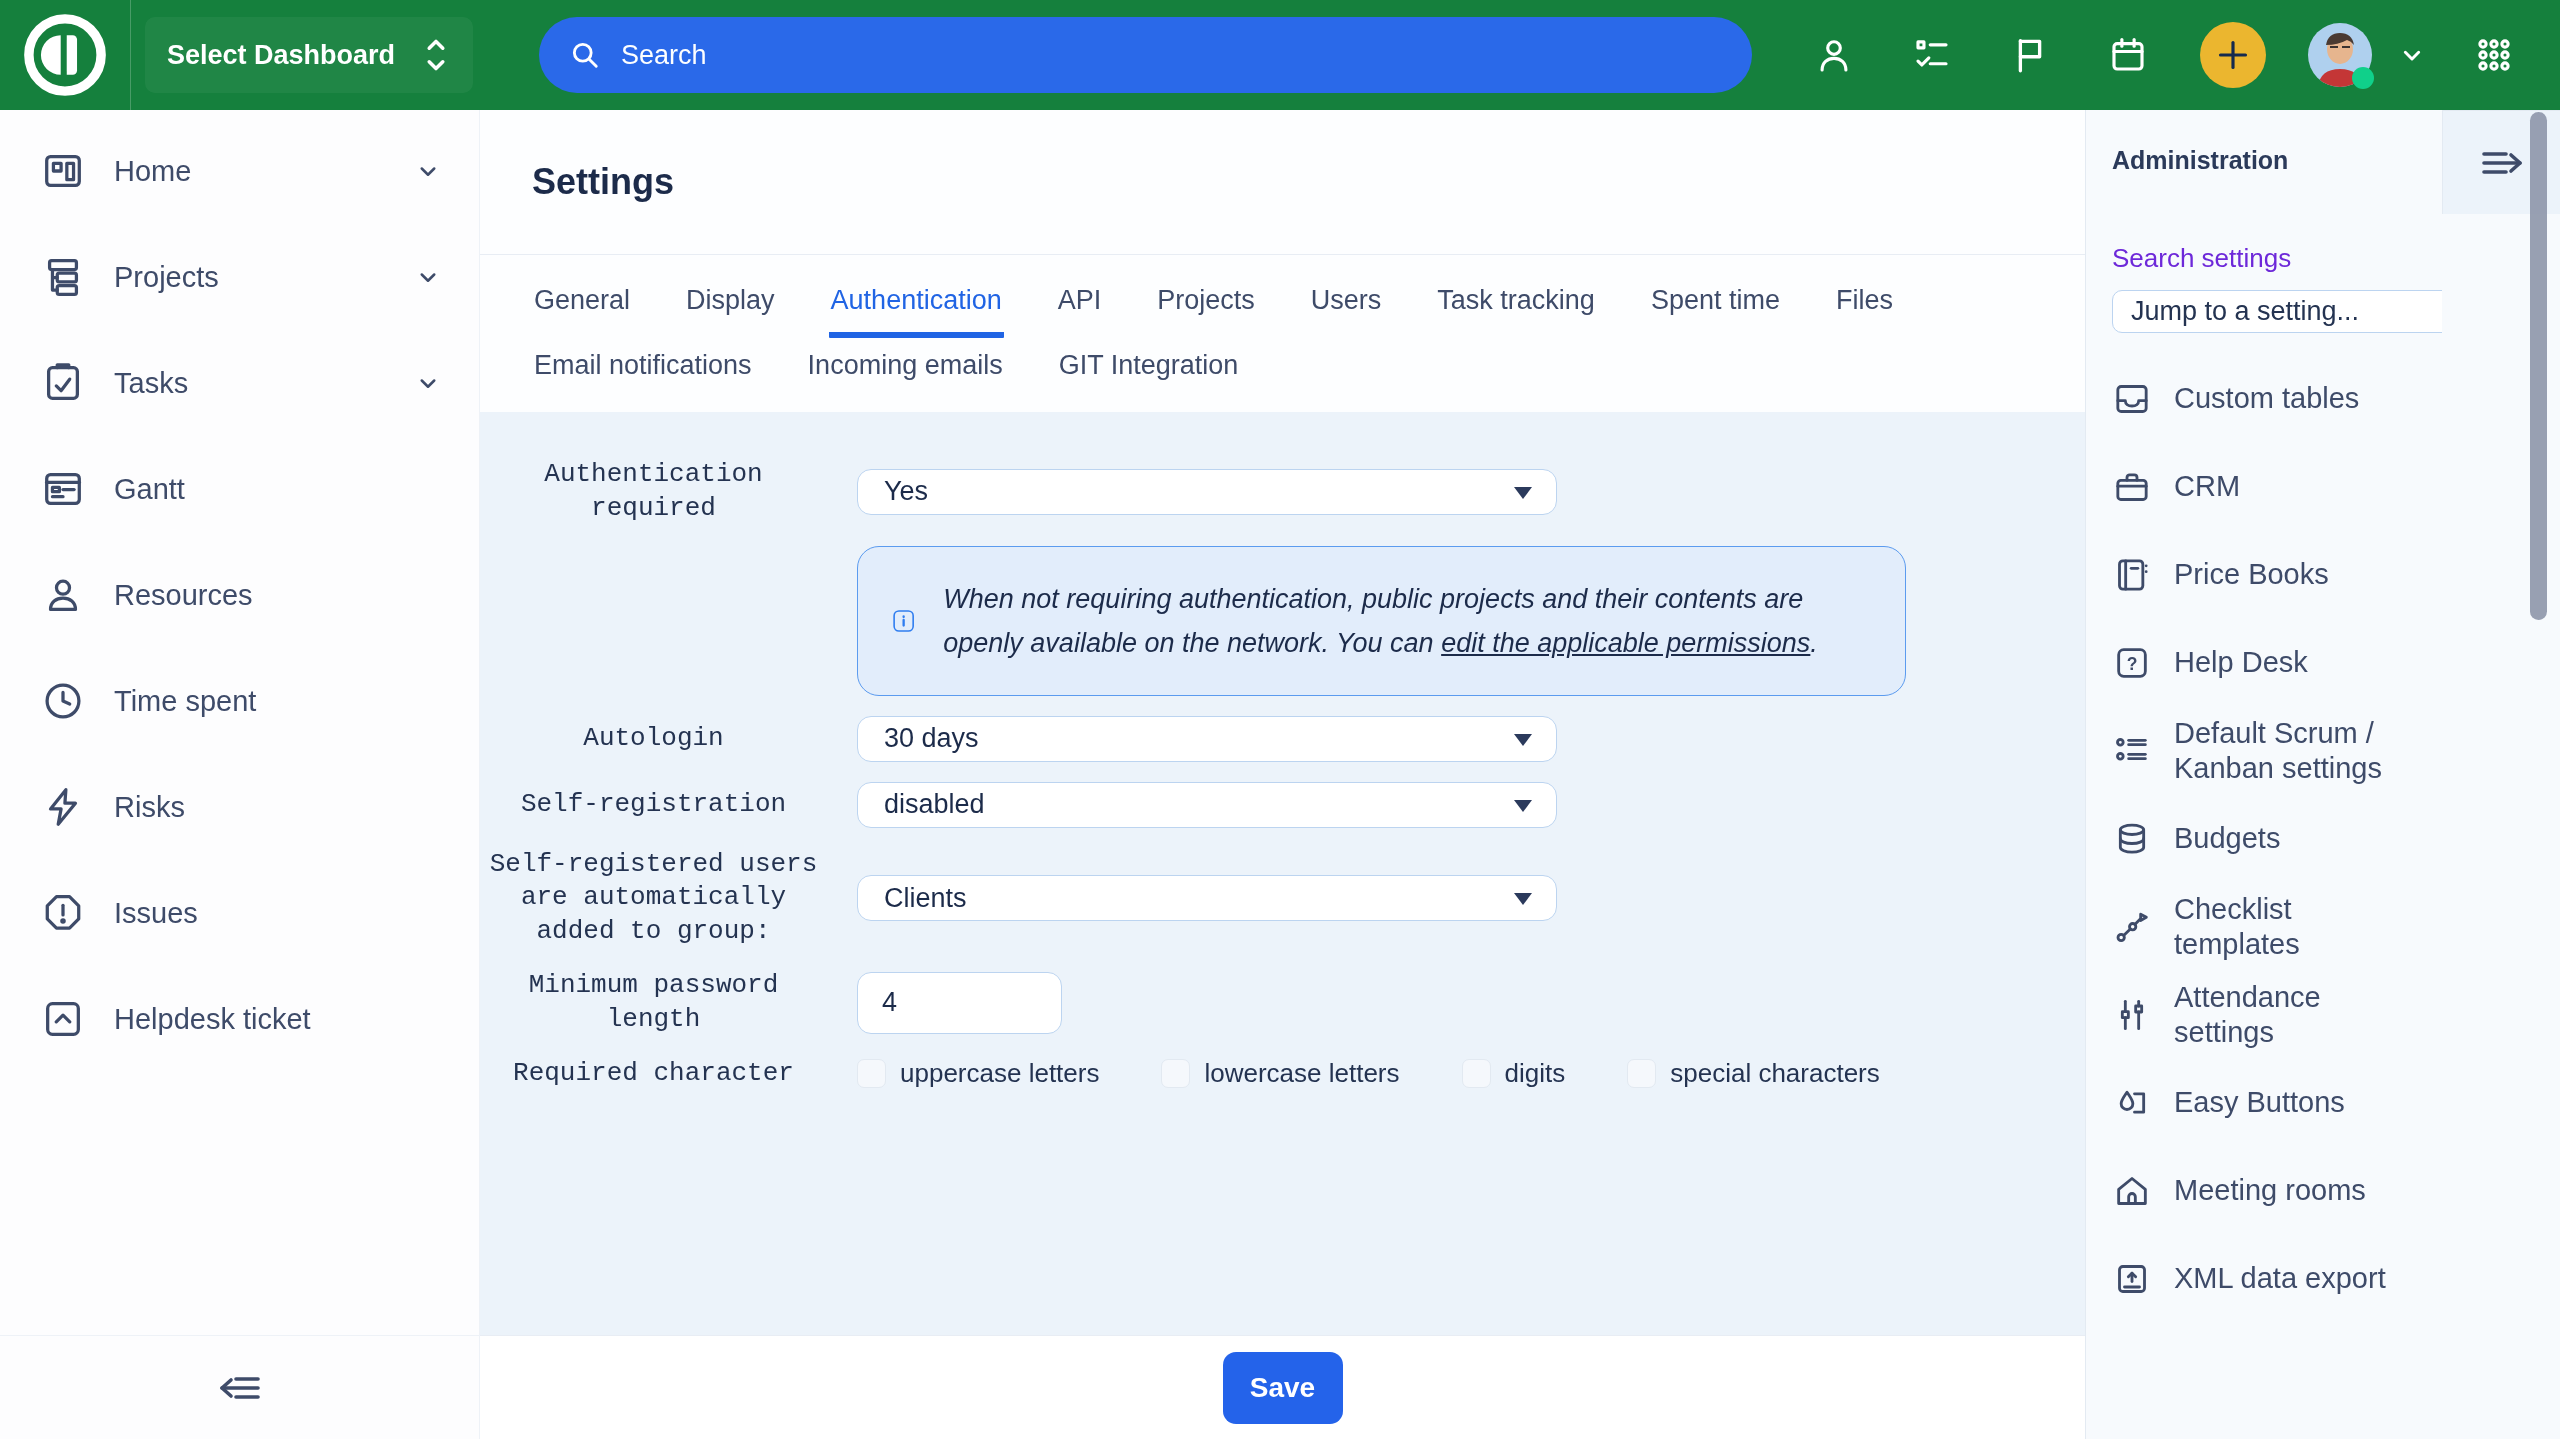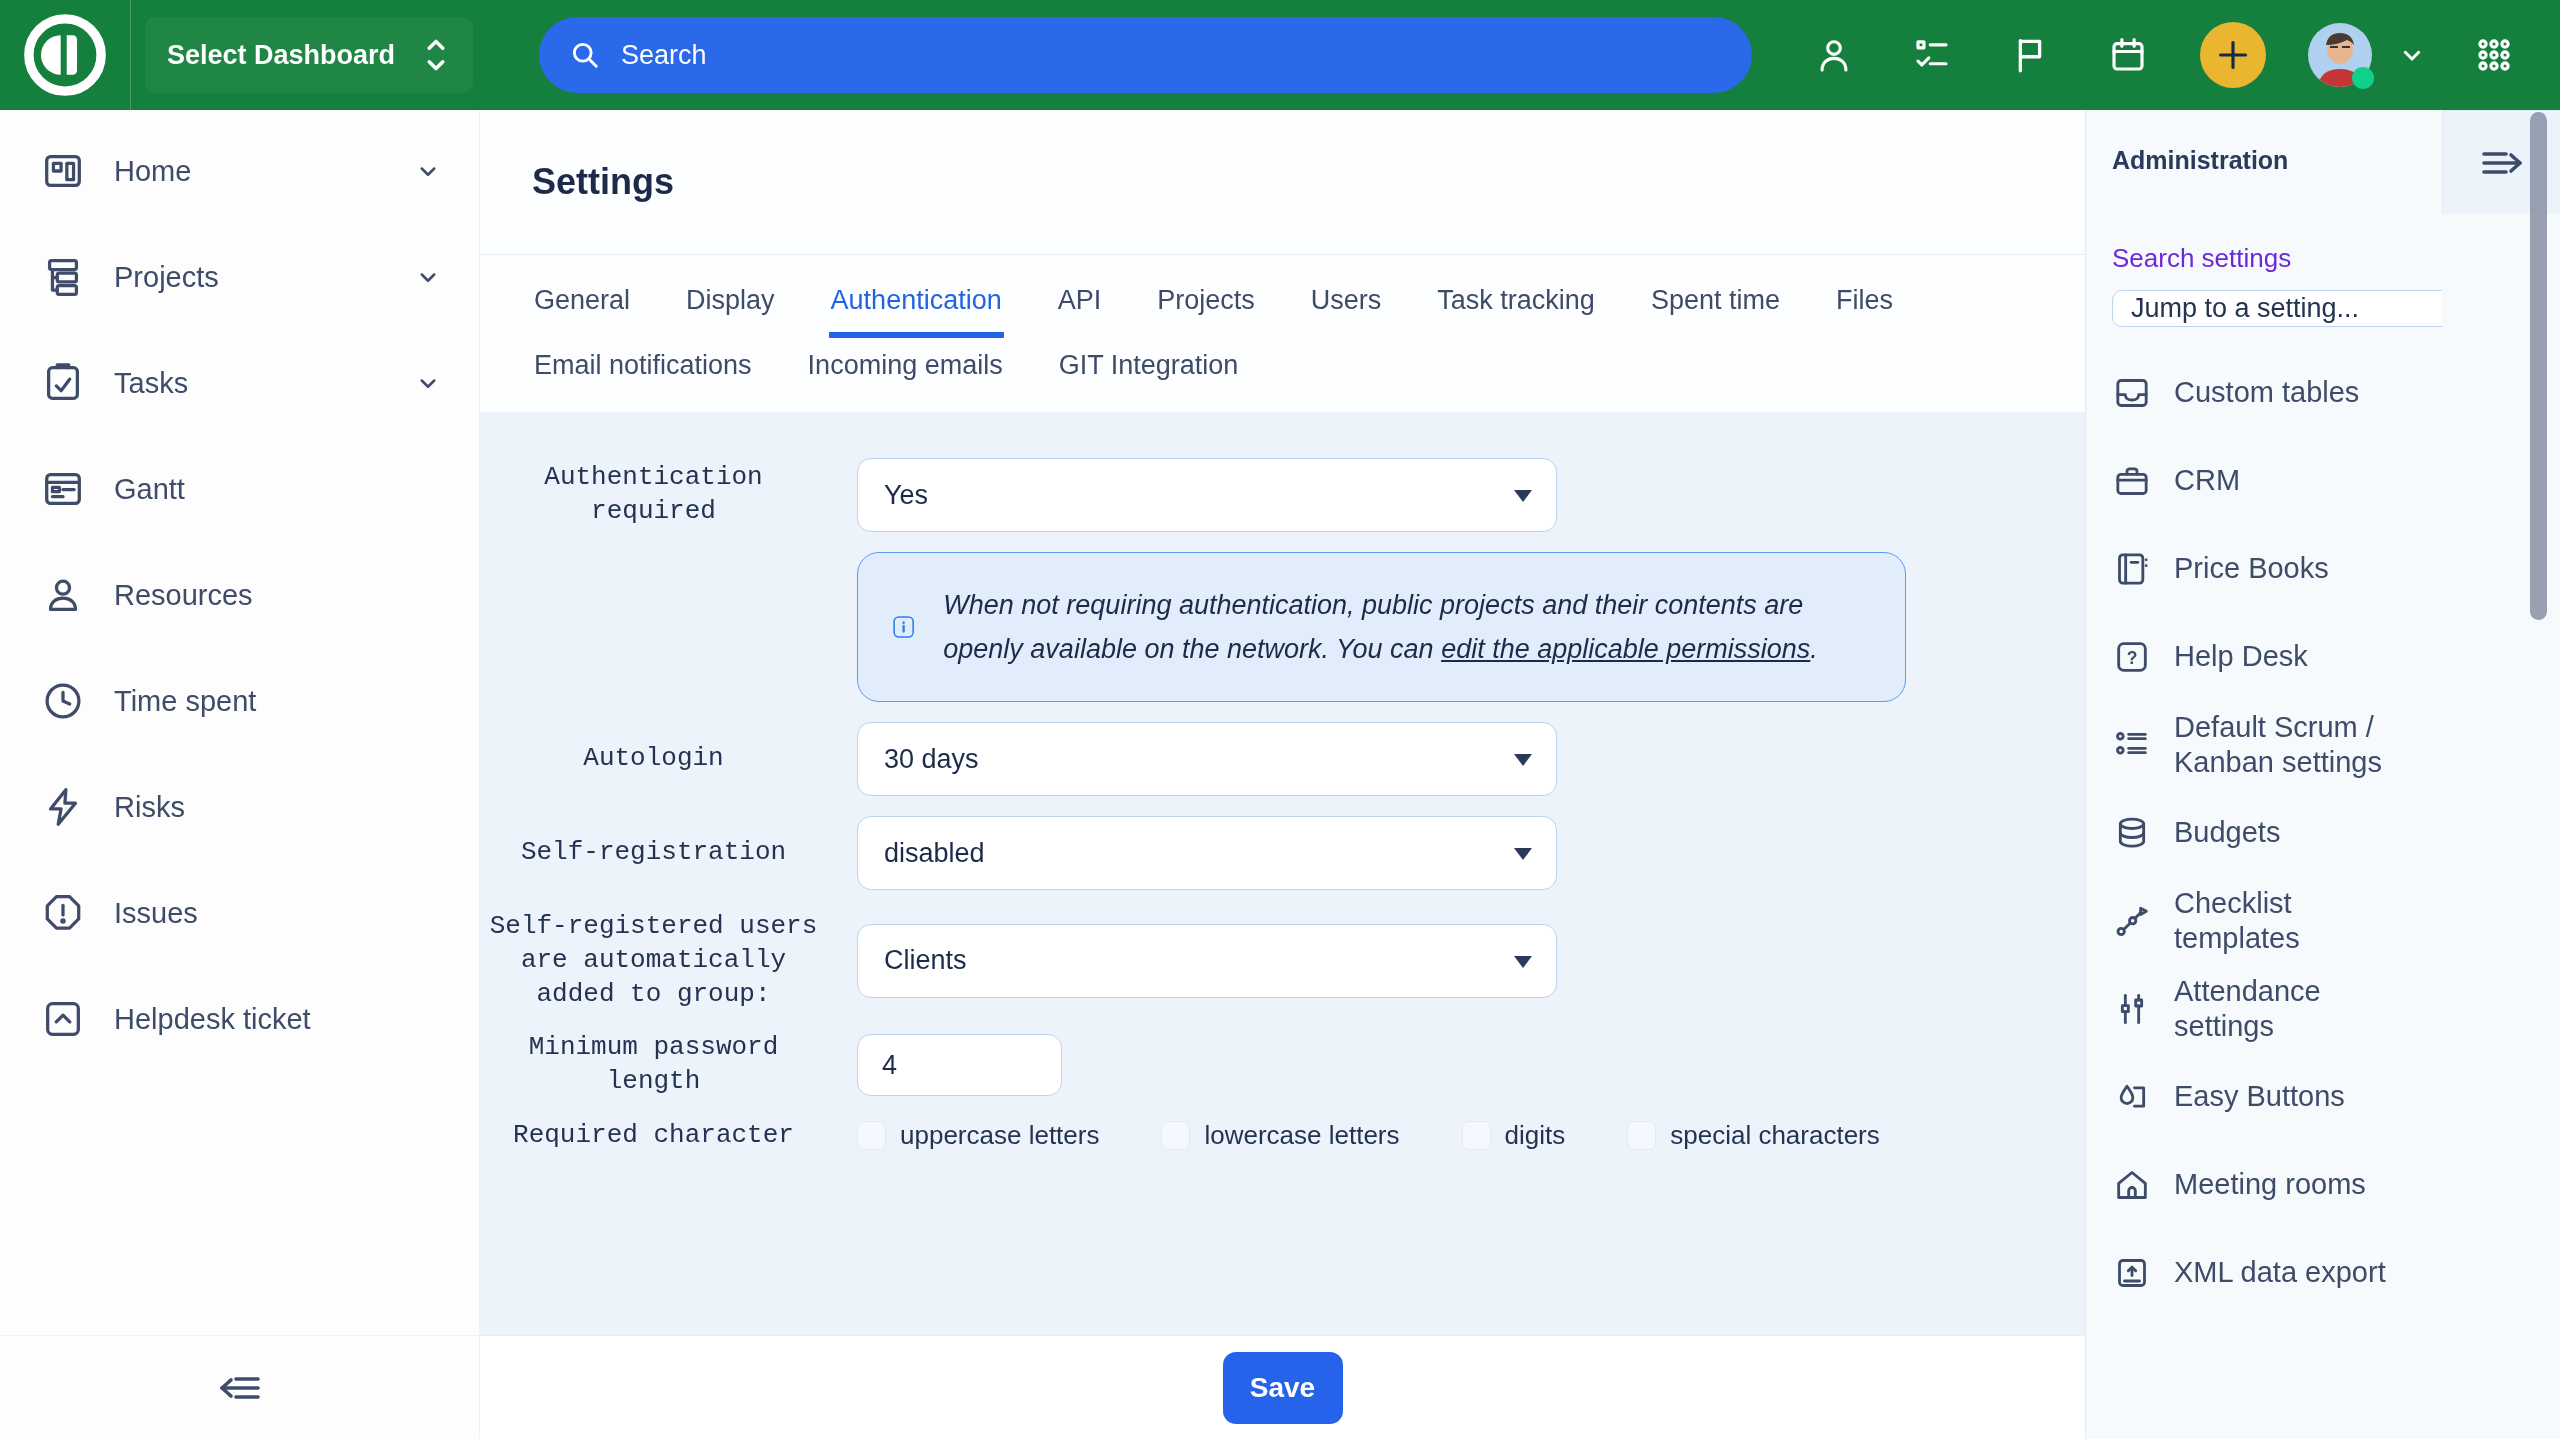--- a/index.html
+++ b/index.html
@@ -47,21 +47,21 @@
   .tabs-row { display:flex; gap:52px; }
   .tab { font-size:27px; color:#3E4B69; padding:10px 2px 16px; cursor:pointer; border-bottom:6px solid transparent; border-radius:1px; white-space:nowrap; }
   .tab.active { color:#2064E4; border-bottom-color:#2064E4; }
   .tabs-row + .tabs-row { margin-top:2px; }
 
   .form-area { flex:1; overflow:hidden; padding-top:46px; }
   .frow { display:flex; align-items:center; }
   .frow + .frow { margin-top:20px; }
   .flabel { width:377px; text-align:center; padding-right:30px; font-size:26px; color:#243351; line-height:1.3; flex:none;font-family:Liberation Mono, monospace; }
   .fspacer { width:377px; flex:none; }
-  .select-box { width:700px; height:74px; background:#fff; border:1.5px solid #BCD4F0; border-radius:14px;
+  .select-box { width:700px; height:46px; background:#fff; border:1.5px solid #BCD4F0; border-radius:14px;
     display:flex; align-items:center; padding:0 56px 0 26px; font-size:27px; color:#1C2B4A; position:relative; cursor:pointer; }
   .select-box .caret { position:absolute; right:24px; top:50%; margin-top:-5px;
     width:0; height:0; border-left:9px solid transparent; border-right:9px solid transparent; border-top:12px solid #2B3A5C; }
   .num-input { width:205px; height:62px; background:#fff; border:1.5px solid #BCD4F0; border-radius:14px;
     padding-left:24px; font-size:27px; color:#1C2B4A; font-family:"Liberation Sans",sans-serif; }
   .info-box { width:1049px; background:#E2EDFB; border:1.6px solid #5B9BEF; border-radius:22px;
     display:flex; align-items:center; gap:28px; padding:30px 40px 30px 34px; }
   .info-box .itext { font-size:27px; font-style:italic; color:#1C2B4A; line-height:1.63; }
   .info-box a { color:#1C2B4A; }
   .mt22 { margin-top:22px; } .mt38 { margin-top:38px; } .mt18 { margin-top:18px; } .mt50 { margin-top:50px; } .mt36 { margin-top:36px; }
@@ -72,21 +72,21 @@
 
   .main-footer { height:104px; background:#fff; border-top:1px solid #E8EDF4; display:flex; align-items:center; justify-content:center; }
   .save-btn { width:120px; height:72px; background:#2463EA; color:#fff; border:none; border-radius:13px;
     font-size:28px; font-weight:600; cursor:pointer; font-family:"Liberation Sans",sans-serif; }
 
   
   .admin { width:475px; background:#F7FAFD; border-left:1px solid #E3EAF2; display:flex; position:relative; }
   .admin-content { flex:1; padding:36px 40px 0 26px; overflow:hidden; }
   .admin-title { font-size:25px; font-weight:600; color:#2B3A5A; }
   .admin-search-label { margin-top:68px; font-size:26px; color:#6d28d9; }
-  .jump-select { margin-top:16px; width:409px; height:37px; background:#fff; border:1.5px solid #BCD4F0; border-radius:10px;
+  .jump-select { margin-top:16px; width:409px; height:43px; background:#fff; border:1.5px solid #BCD4F0; border-radius:10px;
     display:flex; align-items:center; padding:0 20px 0 18px; font-size:27px; color:#243351; position:relative; cursor:pointer; }
   .jump-select .caret { position:absolute; right:18px; top:50%; margin-top:-4px;
     width:0; height:0; border-left:9px solid transparent; border-right:9px solid transparent; border-top:11px solid #2B3A5C; }
   .admin-list { margin-top:22px; list-style:none; }
   .admin-item { min-height:88px; display:flex; align-items:center; gap:22px; cursor:pointer;
     color:#3E4B69; font-size:29px; font-weight:500; line-height:1.22; }
   .admin-item .aicon { width:40px; flex:none; display:flex; justify-content:center; }
   .admin-footer { height:104px; border-top:1px solid #E3EAF2; background:#ECF3FA; display:flex; }
   .admin-footer .spacer { flex:1; }
   .expand-cell { width:118px; border-left:1px solid #E3EAF2; display:flex; align-items:center; justify-content:center; }

